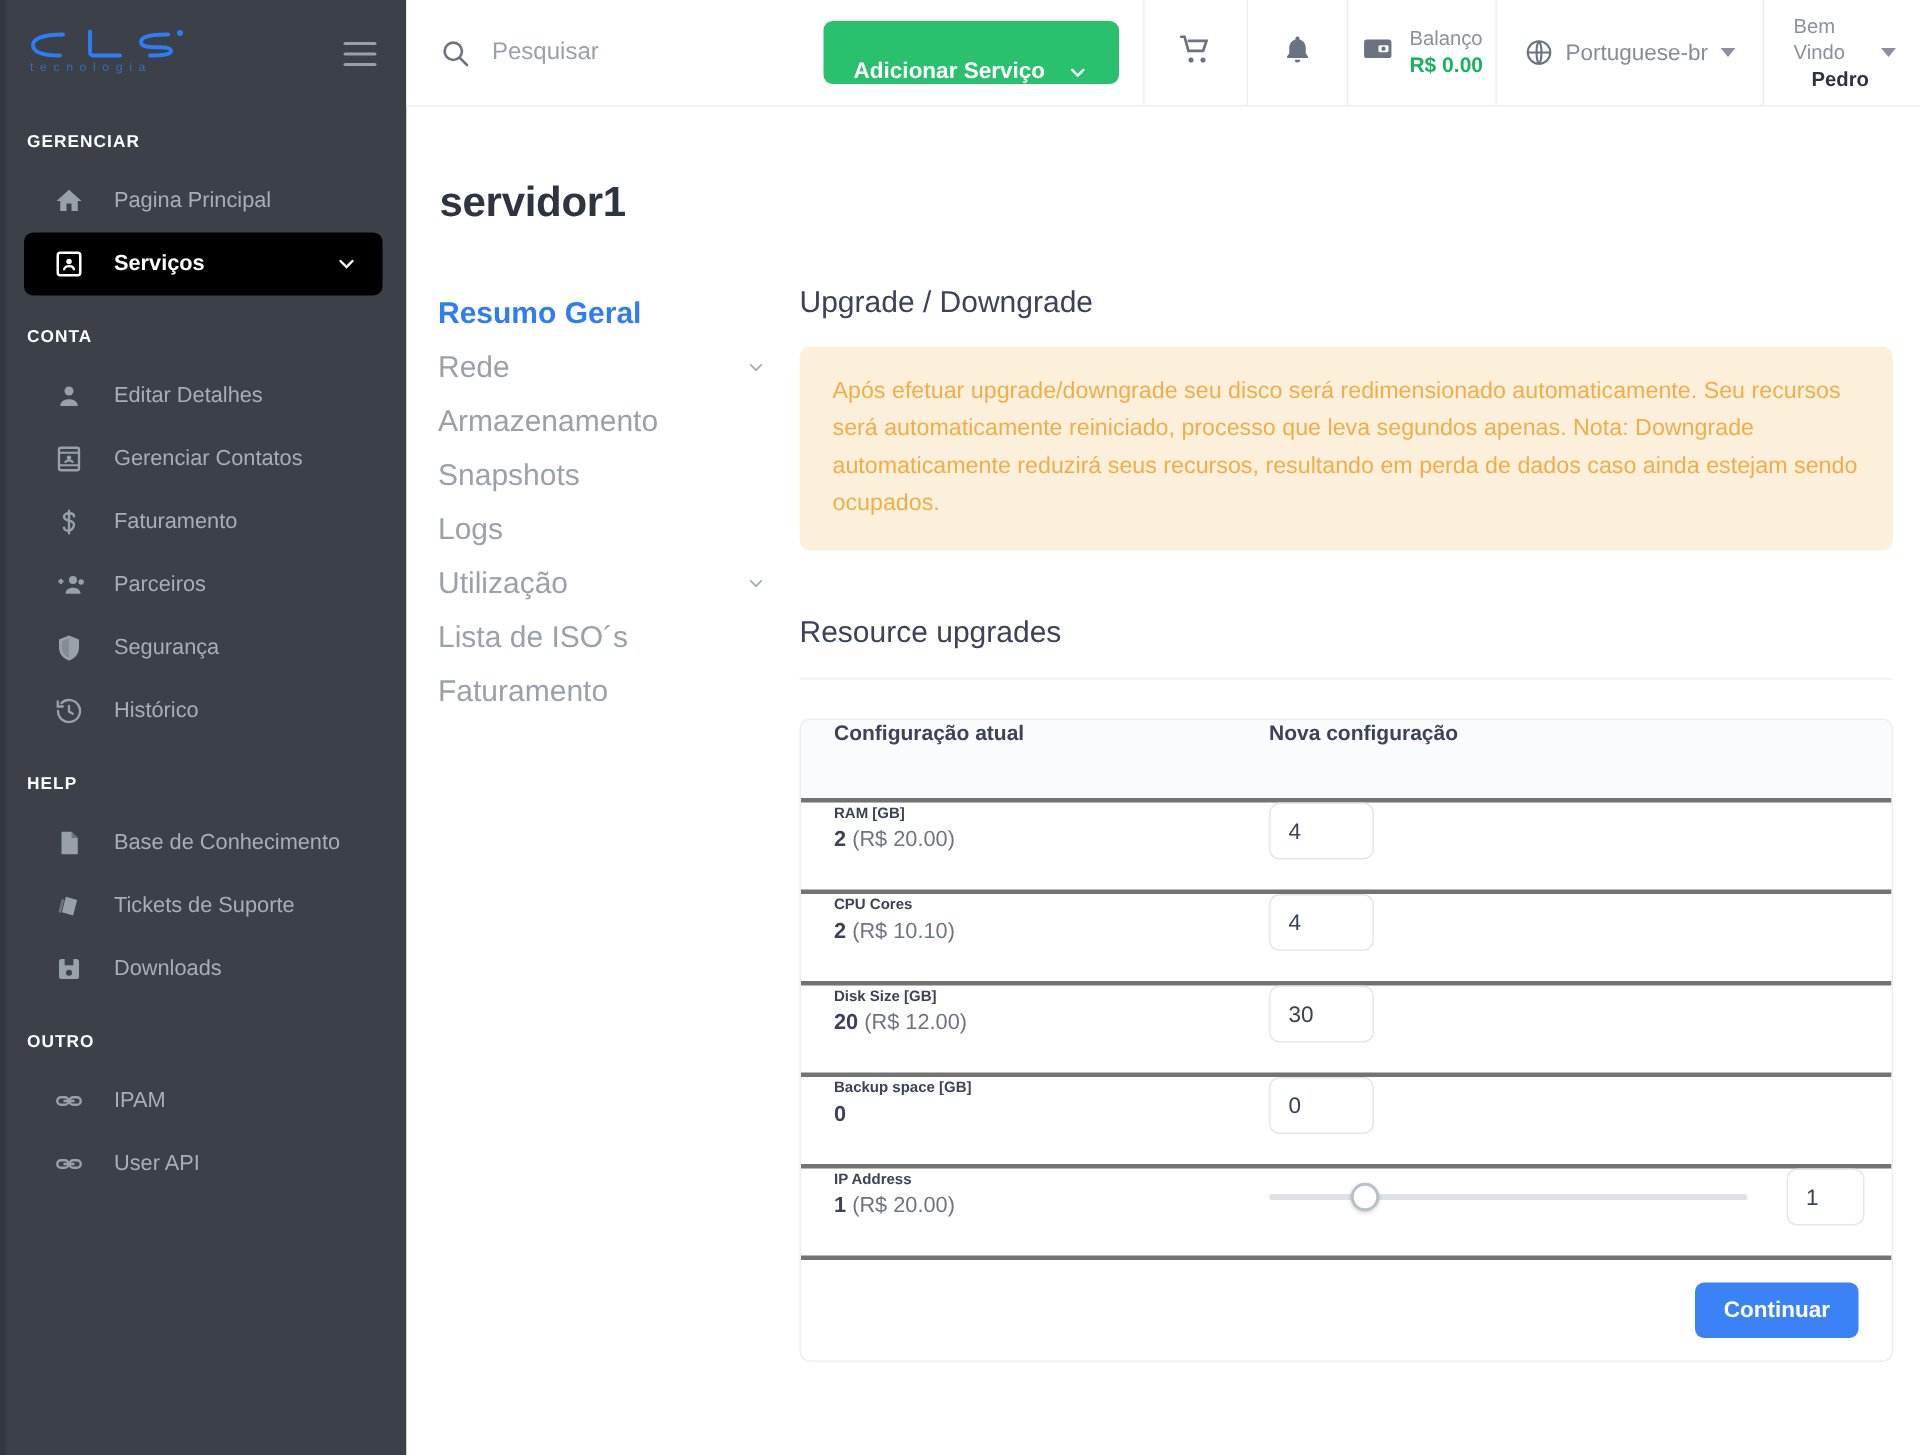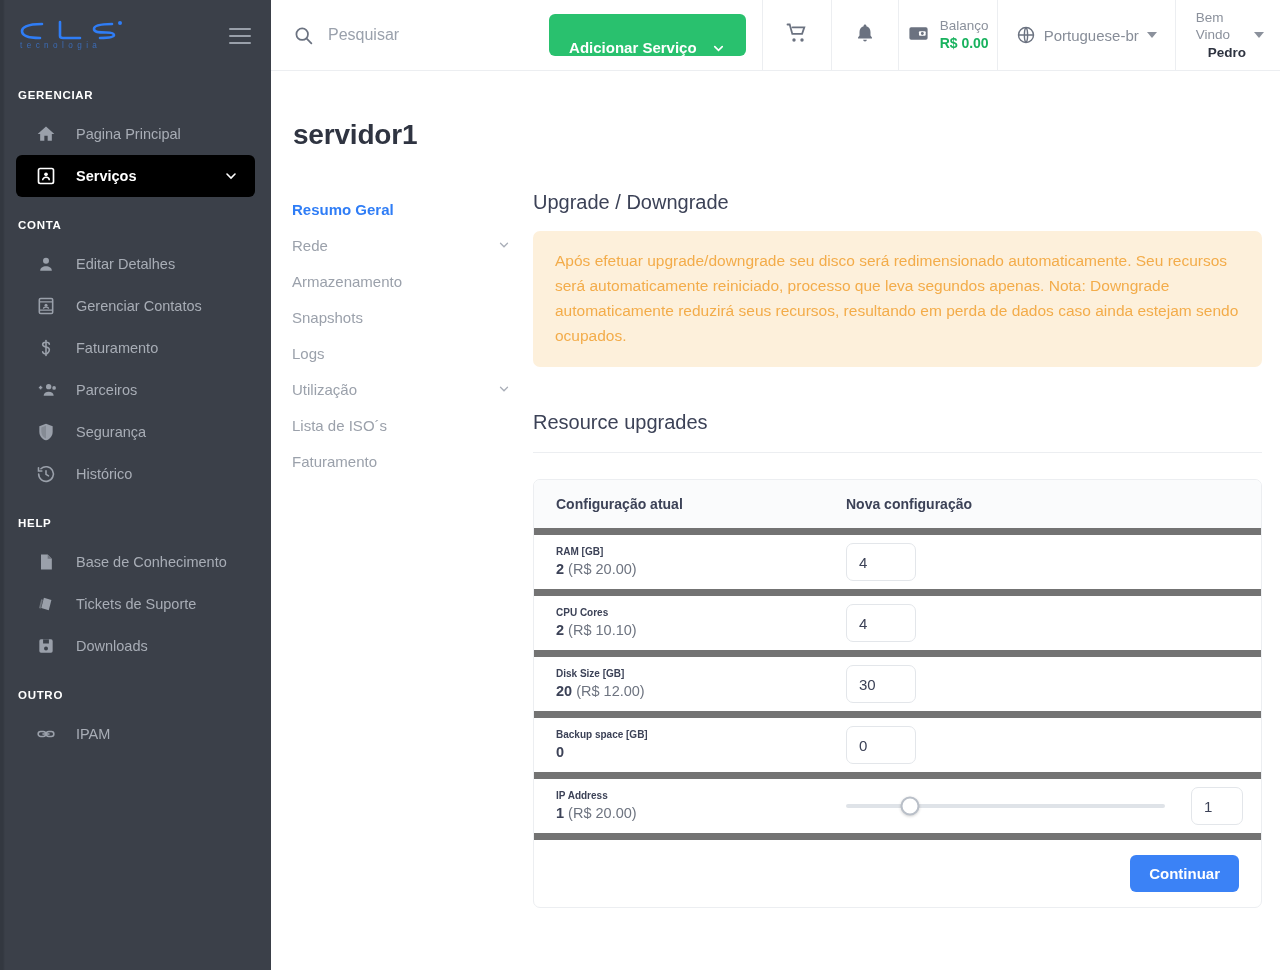--- a/index.html
+++ b/index.html
@@ -195,21 +195,21 @@
 
   .cols { display: flex; padding: 40px 0 0 0; }
 
   .subnav { width: 262px; min-width: 262px; padding-left: 21px; }
   .subnav-item {
     display: flex;
     align-items: center;
     justify-content: space-between;
     padding: 0 22px 0 0;
     height: 36px;
-    font-size: 15px;
+    font-size: 20px;
     color: #9ba1ab;
     cursor: pointer;
   }
   .subnav-item.active { color: #2f7df6; font-weight: bold; }
   .subnav-item .sc { color: #a9aeb8; display: flex; align-items: center; }
 
   .panel { flex: 1; padding-right: 18px; }
   .panel-h1 {
     font-size: 20px;
     color: #3c4257;
@@ -237,22 +237,22 @@
   }
 
   .card {
     border: 1px solid #eceef1;
     border-radius: 7px;
     overflow: hidden;
     background: #fff;
   }
   .trow {
     display: flex;
-    align-items: center;
-    border-bottom: 7px solid #737373;
+    align-items: flex-start;
+    border-bottom: 3px solid #737373;
     min-height: 61px;
     padding: 0 0 0 22px;
   }
   .trow:last-child { border-bottom: 0; }
   .trow.head { background: #fafbfc; min-height: 55px; }
 
   .c-cur { width: 290px; min-width: 290px; }
   .c-new { flex: 1; display: flex; align-items: center; }
 
   .th {
@@ -476,20 +476,30 @@
       <div class="nav-item">
         <span class="ic">
           <svg width="20" height="20" viewBox="0 0 24 24" fill="none" stroke="currentColor" stroke-width="1.9" stroke-linecap="round">
               <rect x="2.6" y="9" width="9" height="6" rx="3"></rect>
               <rect x="12.4" y="9" width="9" height="6" rx="3"></rect>
               <path d="M8.4 12h7.2"></path>
             </svg>
         </span>
         <span class="lbl">IPAM</span>
       </div>
+      <div class="nav-item">
+        <span class="ic">
+          <svg width="20" height="20" viewBox="0 0 24 24" fill="none" stroke="currentColor" stroke-width="1.9" stroke-linecap="round">
+              <rect x="2.6" y="9" width="9" height="6" rx="3"></rect>
+              <rect x="12.4" y="9" width="9" height="6" rx="3"></rect>
+              <path d="M8.4 12h7.2"></path>
+            </svg>
+        </span>
+        <span class="lbl">User API</span>
+      </div>
 
     </div>
   </aside>
 
   <div class="main">
 
     <header class="topbar">
       <div class="search-wrap">
         <span class="search-icon">
           <svg width="21" height="21" viewBox="0 0 24 24" fill="none" stroke="currentColor" stroke-width="2" stroke-linecap="round">

